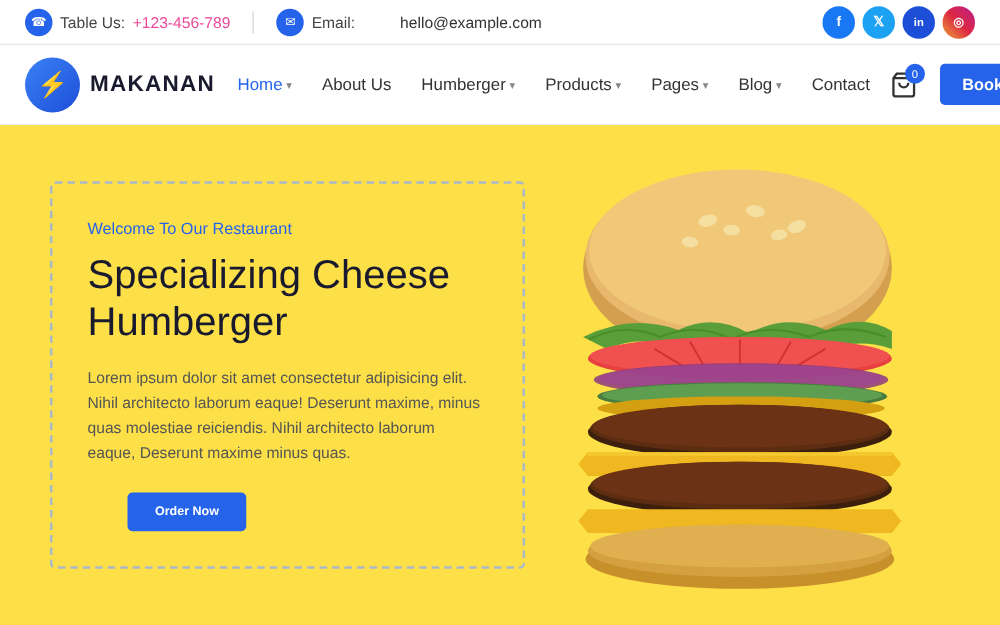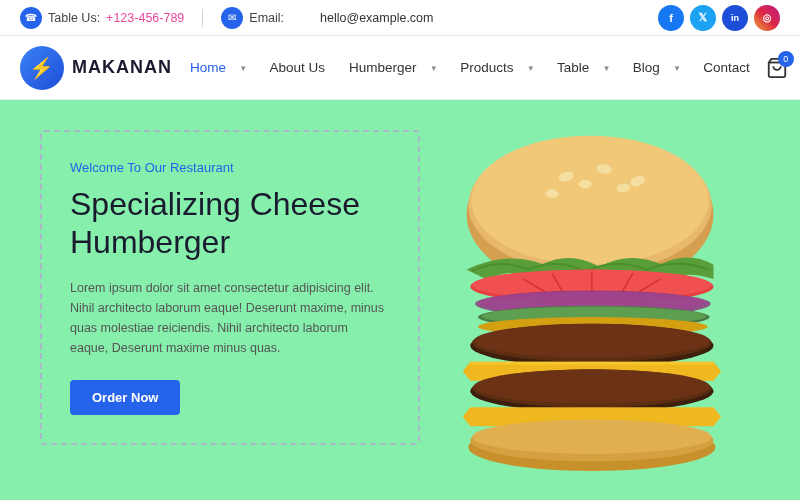--- a/index.html
+++ b/index.html
@@ -49,21 +49,21 @@
     .logo-area { display: flex; align-items: center; gap: 8px; min-width: 160px; }
     .logo-icon {
       width: 44px; height: 44px; border-radius: 50%;
       background: linear-gradient(135deg, #3b82f6, #1d4ed8);
       display: flex; align-items: center; justify-content: center;
       font-size: 20px; color: #fff; font-weight: bold;
     }
     .logo-text { font-size: 18px; font-weight: 700; color: #1a1a2e; letter-spacing: 1px; }
     .nav-links { display: flex; align-items: center; gap: 4px; flex: 1; justify-content: center; }
     .nav-item {
-      display: flex; align-items: center; gap: 15px;
+      display: flex; align-items: center; gap: 3px;
       padding: 6px 10px; font-size: 13.5px; color: #333;
       cursor: pointer; border-radius: 4px; font-weight: 500;
       white-space: nowrap;
     }
     .nav-item.active { color: #2563eb; }
     .nav-chevron { font-size: 9px; color: #888; }
     .nav-right { display: flex; align-items: center; gap: 12px; }
     .cart-btn {
       position: relative; cursor: pointer;
       width: 34px; height: 34px; display: flex; align-items: center; justify-content: center;
@@ -76,27 +76,27 @@
     }
     .book-btn {
       background: #2563eb; color: #fff;
       border: none; border-radius: 4px;
       padding: 9px 18px; font-size: 13px; font-weight: 600;
       cursor: pointer; white-space: nowrap;
     }
 
     
     .hero {
-      background: #86efac;
+      background: #fde047;
       min-height: 400px;
       display: flex;
-      align-items: flex-start;
+      align-items: center;
       position: relative;
       overflow: hidden;
-      padding: 30px 40px;
+      padding: 14px 40px;
     }
     .hero-content {
       max-width: 380px;
       z-index: 2;
       position: relative;
     }
     .hero-dashed-box {
       border: 2px dashed #aab8c8;
       border-radius: 4px;
       padding: 28px 32px 28px 28px;
@@ -117,22 +117,23 @@
     }
     .hero-desc {
       font-size: 12.5px;
       color: #555;
       line-height: 1.6;
       margin-bottom: 22px;
     }
     .order-btn {
       background: #2563eb; color: #fff;
       border: none; border-radius: 4px;
-      padding: 10px 22px; font-size: 13px; font-weight: 600;
+      padding: 10px 22px; font-size: 10px; font-weight: 600;
       cursor: pointer;
+      margin-left: 32px;
     }
 
     
     .hero-image-area {
       position: absolute;
       right: 0;
       top: 0;
       bottom: 0;
       width: 420px;
       display: flex;
@@ -184,21 +185,21 @@
     </div>
     <div class="nav-item">
       <span>Humberger</span>
       <span class="nav-chevron">▾</span>
     </div>
     <div class="nav-item">
       <span>Products</span>
       <span class="nav-chevron">▾</span>
     </div>
     <div class="nav-item">
-      <span>Table</span>
+      <span>Pages</span>
       <span class="nav-chevron">▾</span>
     </div>
     <div class="nav-item">
       <span>Blog</span>
       <span class="nav-chevron">▾</span>
     </div>
     <div class="nav-item">
       <span>Contact</span>
     </div>
   </div>

